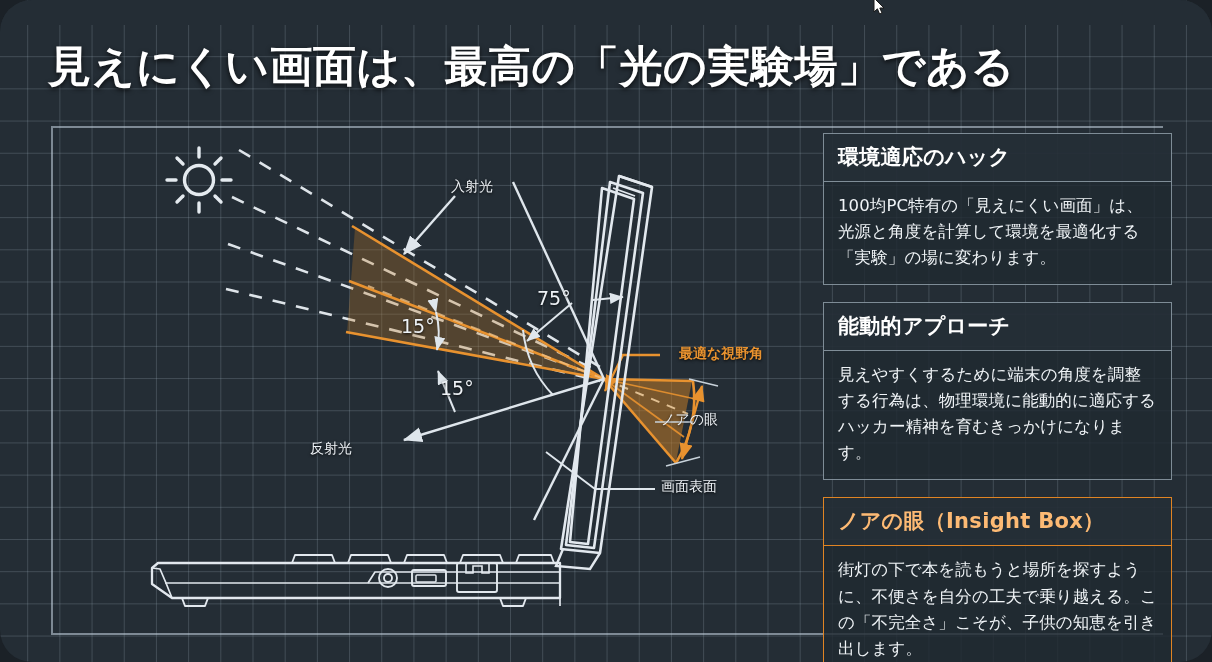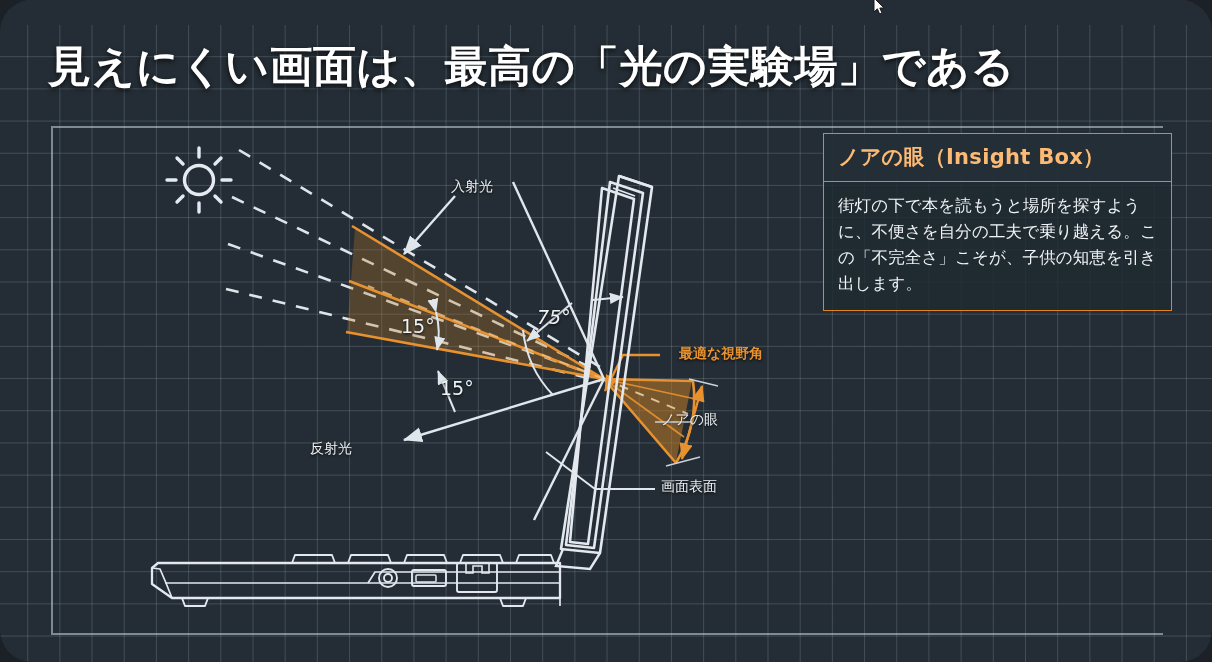--- a/index.html
+++ b/index.html
@@ -289,35 +289,43 @@
     <g stroke="#e2e8ee" stroke-width="1.9" fill="none">
       <rect x="457" y="563" width="40" height="29" rx="2"></rect>
       <path d="M 466 563 L 466 573 L 473 573 L 473 566 L 482 566 L 482 573 L 489 573 L 489 563" stroke-width="1.6"></path>
     </g>
   </svg>
 
   <div class="dlabel" style="left:451px; top:178px;">入射光</div>
 
   <div class="dlabel" style="left:310px; top:440px;text-align:center;">反射光</div>
 
-  <div class="dlabel ang" style="left:537px; top:306px;font-style:italic;">75°</div>
+  <div class="dlabel ang" style="left:537px; top:287px;">75°</div>
 
   <div class="dlabel ang" style="left:401px; top:315px;">15°</div>
 
   <div class="dlabel ang" style="left:440px; top:377px;">15°</div>
 
   <div class="dlabel orange" style="left:663px; top:345px;">最適な視野角</div>
 
   <div class="dlabel" style="left:661px; top:411px;">ノアの眼</div>
 
   <div class="dlabel" style="left:661px; top:478px;">画面表面</div>
 
   <div id="cards">
 
-
+    <div class="card">
+      <div class="card-head">環境適応のハック</div>
+      <div class="card-body">100均PC特有の「見えにくい画面」は、光源と角度を計算して環境を最適化する「実験」の場に変わります。</div>
+    </div>
+
+    <div class="card">
+      <div class="card-head">能動的アプローチ</div>
+      <div class="card-body">見えやすくするために端末の角度を調整する行為は、物理環境に能動的に適応するハッカー精神を育むきっかけになります。</div>
+    </div>
 
     <div class="card insight">
       <div class="card-head">ノアの眼（Insight Box）</div>
       <div class="card-body">街灯の下で本を読もうと場所を探すように、不便さを自分の工夫で乗り越える。この「不完全さ」こそが、子供の知恵を引き出します。</div>
     </div>
 
   </div>
 
   <svg id="cursor" viewBox="0 0 13 20">
     <path d="M1,1 L1,15 L4.4,11.8 L6.6,17 L9,16 L6.8,11 L11,11 Z" fill="#ffffff" stroke="#1a1a1a" stroke-width="1"></path>

